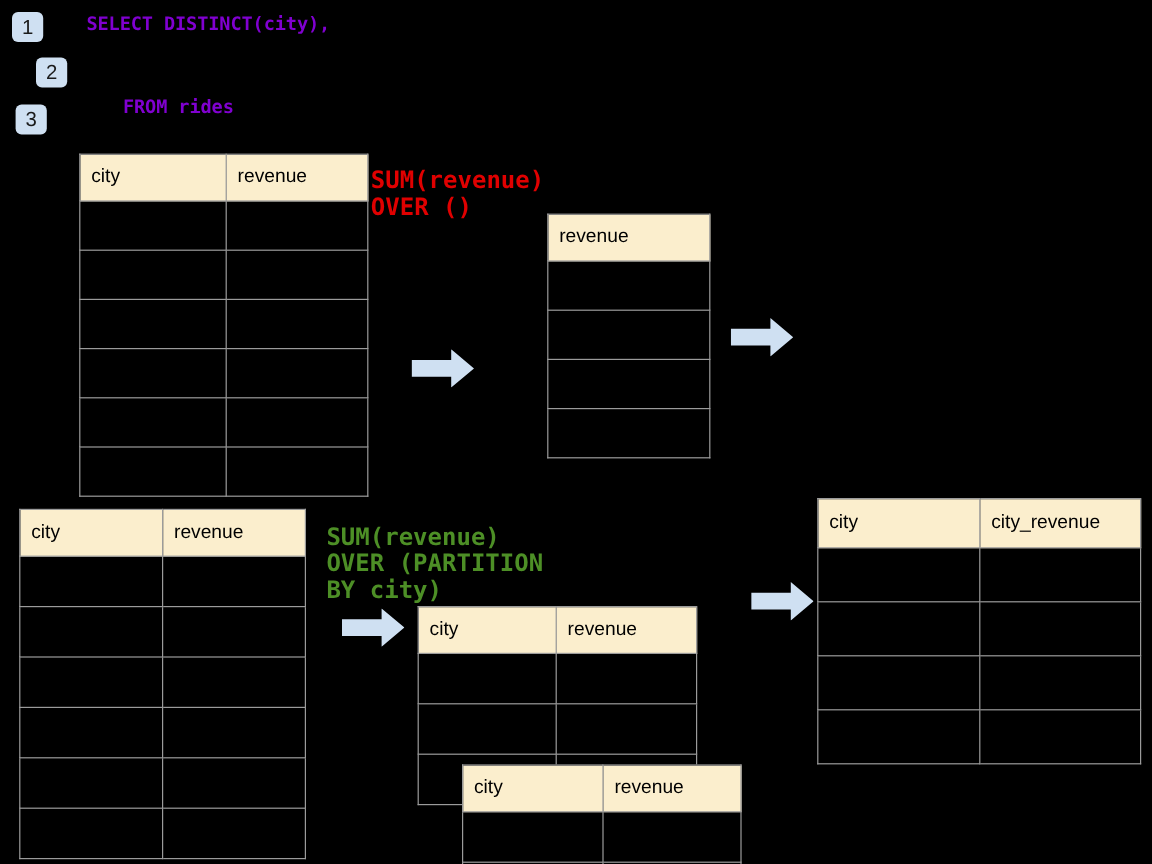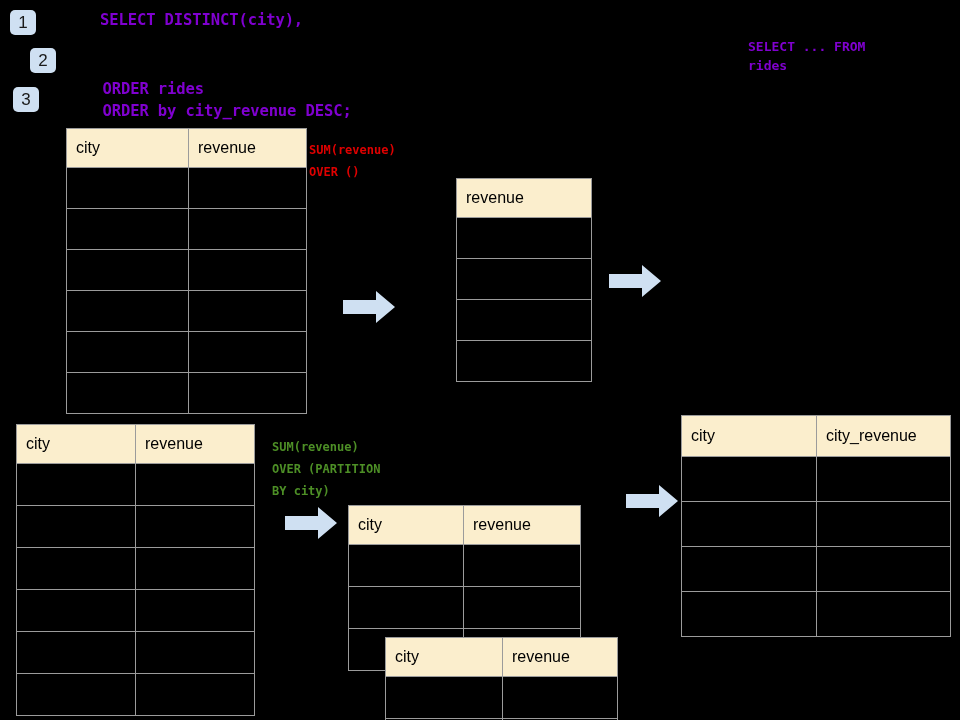--- a/index.html
+++ b/index.html
@@ -43,21 +43,21 @@
     letter-spacing: -0.1px;
   }
   .sql-purple { color: #8000d0; }
   .sql-red    { color: #e00000; }
   .sql-green  { color: #4d8f26; }
 
   
   .annot {
     position: absolute;
     font-family: "DejaVu Sans Mono", monospace;
-    font-size: 12px;
+    font-size: 20px;
     font-weight: bold;
     line-height: 22px;
     white-space: pre;
   }
   .annot-red   { color: #e00000; }
   .annot-green { color: #4d8f26; }
   .annot-purple{ color: #8000d0; font-size: 13px; line-height: 19px; }
 
   
   .tbl {
@@ -90,26 +90,23 @@
 </style>
 </head>
 <body>
 
 <div id="canvas">
 
   <div class="badge" style="left:10px; top:10px;">1</div>
   <div class="badge" style="left:30px; top:48px;">2</div>
   <div class="badge" style="left:13px; top:87px;">3</div>
 
-  <div class="sql sql-purple" style="left:100px; top:10px;">SELECT DISTINCT(city),</div>
-  <div class="sql sql-purple" style="left:84px; top:79px;">  ORDER rides</div>
-  <div class="sql sql-purple" style="left:84px; top:101px;">  ORDER by city_revenue DESC;</div>
-
-  <div class="annot annot-purple" style="left:748px; top:37px;">SELECT ... FROM
-rides</div>
+  <div class="sql sql-purple" style="left:72px; top:10px;">SELECT DISTINCT(city),</div>
+  <div class="sql sql-purple" style="left:84px; top:79px;">  FROM rides</div>
+
 
   <div class="annot annot-red" style="left:309px; top:139px;">SUM(revenue)
 OVER ()</div>
 
   <div class="annot annot-green" style="left:272px; top:436px;">SUM(revenue)
 OVER (PARTITION
 BY city)</div>
 
   <table class="tbl" style="left:66px; top:128px; width:240px;">
     <colgroup>

